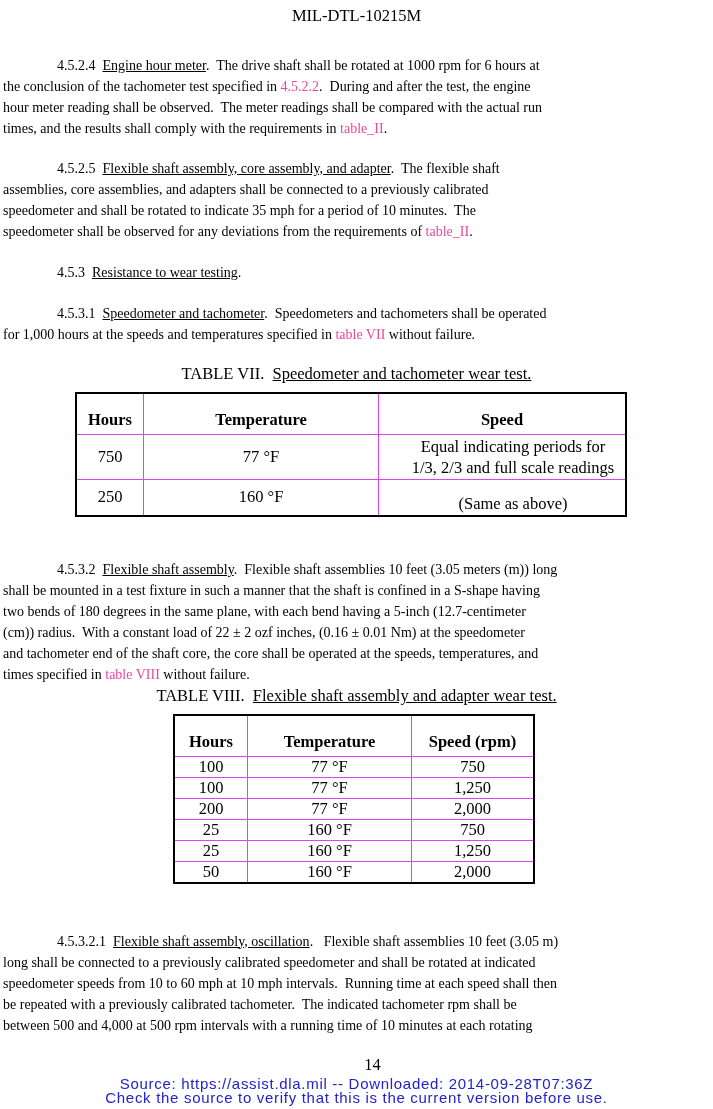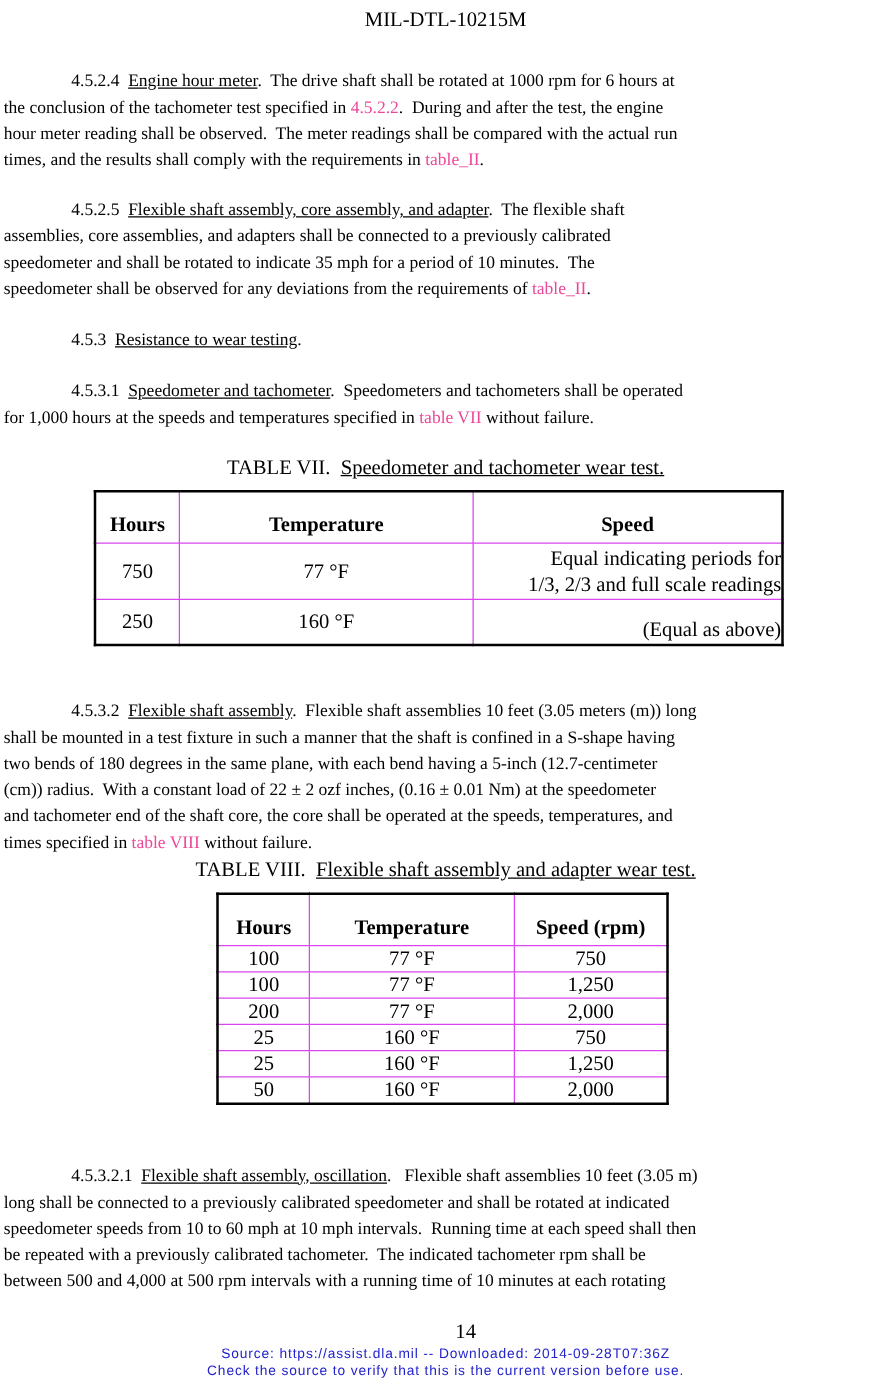--- a/index.html
+++ b/index.html
@@ -59,21 +59,21 @@
   th { font-weight: bold; vertical-align: bottom; padding-bottom: 4px; text-align: center; }
   td { text-align: center; vertical-align: middle; }
 
   .t7 { width: 552px; margin-left: 72px; margin-top: 8px; border: 2px solid #000; }
   .t7 thead tr { height: 41px; }
   .t7 tbody tr:nth-child(1) { height: 45px; }
   .t7 tbody tr:nth-child(2) { height: 37px; }
   .t7 th:nth-child(1) { width: 66px; }
   .t7 th:nth-child(2) { width: 234px; }
   .t7 td:nth-child(3) {
-    text-align: right;
+    text-align: center;
     padding-left: 22px;
     white-space: pre-line;
     vertical-align: bottom;
     line-height: 21px;
     padding-bottom: 1px;
   }
 
   .t8 { width: 362px; margin-left: 170px; margin-top: 8px; border: 2px solid #000; }
   .t8 thead tr { height: 41px; }
   .t8 tbody tr { height: 21px; }
@@ -87,21 +87,21 @@
     text-align: center;
     font-size: 16.5px;
     line-height: 21px;
     padding-left: 16px;
   }
   .footer {
     position: absolute;
     top: 1077px; left: 0; width: 713px;
     text-align: center;
     font-family: "Liberation Sans", "DejaVu Sans", sans-serif;
-    font-size: 11px;
+    font-size: 15px;
     line-height: 13.5px;
     letter-spacing: 0.7px;
     color: #2222CC;
   }
 </style>
 </head>
 <body>
 
 <div class="page">
 
@@ -128,21 +128,21 @@
       <tbody>
         <tr>
           <td>750</td>
           <td>77 °F</td>
           <td>Equal indicating periods for
 1/3, 2/3 and full scale readings</td>
         </tr>
         <tr>
           <td>250</td>
           <td>160 °F</td>
-          <td>(Equal as above)</td>
+          <td>(Same as above)</td>
         </tr>
       </tbody>
     </table>
 
   <p class="para" id="p4532"><span>4.5.3.2  </span><span class="u">Flexible shaft assembly</span><span>.  Flexible shaft assemblies 10 feet (3.05 meters (m)) long</span><br><span>shall be mounted in a test fixture in such a manner that the shaft is confined in a S-shape having</span><br><span>two bends of 180 degrees in the same plane, with each bend having a 5-inch (12.7-centimeter</span><br><span>(cm)) radius.  With a constant load of 22 ± 2 ozf inches, (0.16 ± 0.01 Nm) at the speedometer</span><br><span>and tachometer end of the shaft core, the core shall be operated at the speeds, temperatures, and</span><br><span>times specified in </span><span class="link">table VIII</span><span> without failure.</span></p>
 
   <div class="caption" id="caption8"><span>TABLE VIII.  </span><span class="u">Flexible shaft assembly and adapter wear test.</span></div>
 
   <table class="t8">
       <thead>

